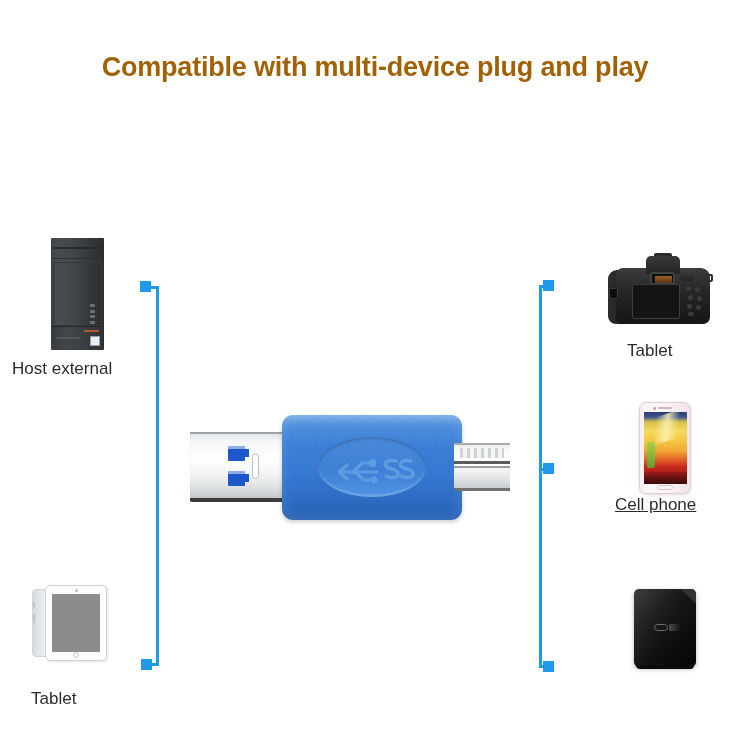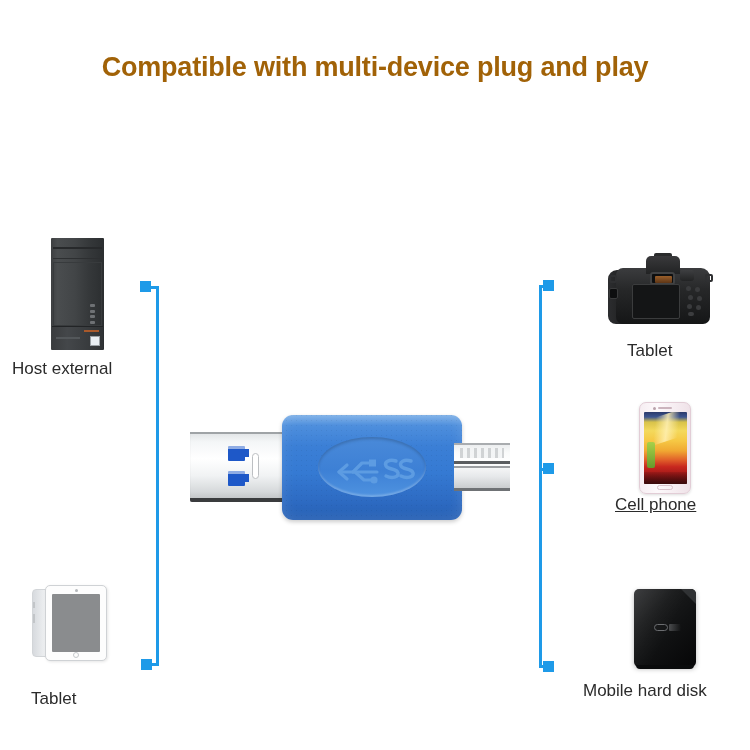--- a/index.html
+++ b/index.html
@@ -692,21 +692,20 @@
   <div class="device-label" style="left:615px; top:495px;text-decoration:underline;">Cell phone</div>
 
   <div id="harddisk">
     <div class="hdd-body"></div>
     <div class="hdd-corner"></div>
     <div class="hdd-sheen"></div>
     <div class="hdd-logo"></div>
     <div class="hdd-logo-txt"></div>
     <div class="hdd-base"></div>
   </div>
-  <div class="device-label" style="left:583px; top:681px;">Mobile hard disk</div>
 
   <div id="usb-adapter">
 
     <div class="usb-a"></div>
     <div class="usb-a-edge-top"></div>
     <div class="usb-a-edge-bot"></div>
     <div class="usb-a-notch" style="left:38px; top:31px;">
       <div class="usb-a-notch-hl"></div>
     </div>
     <div class="usb-a-notch" style="left:38px; top:56px;">

